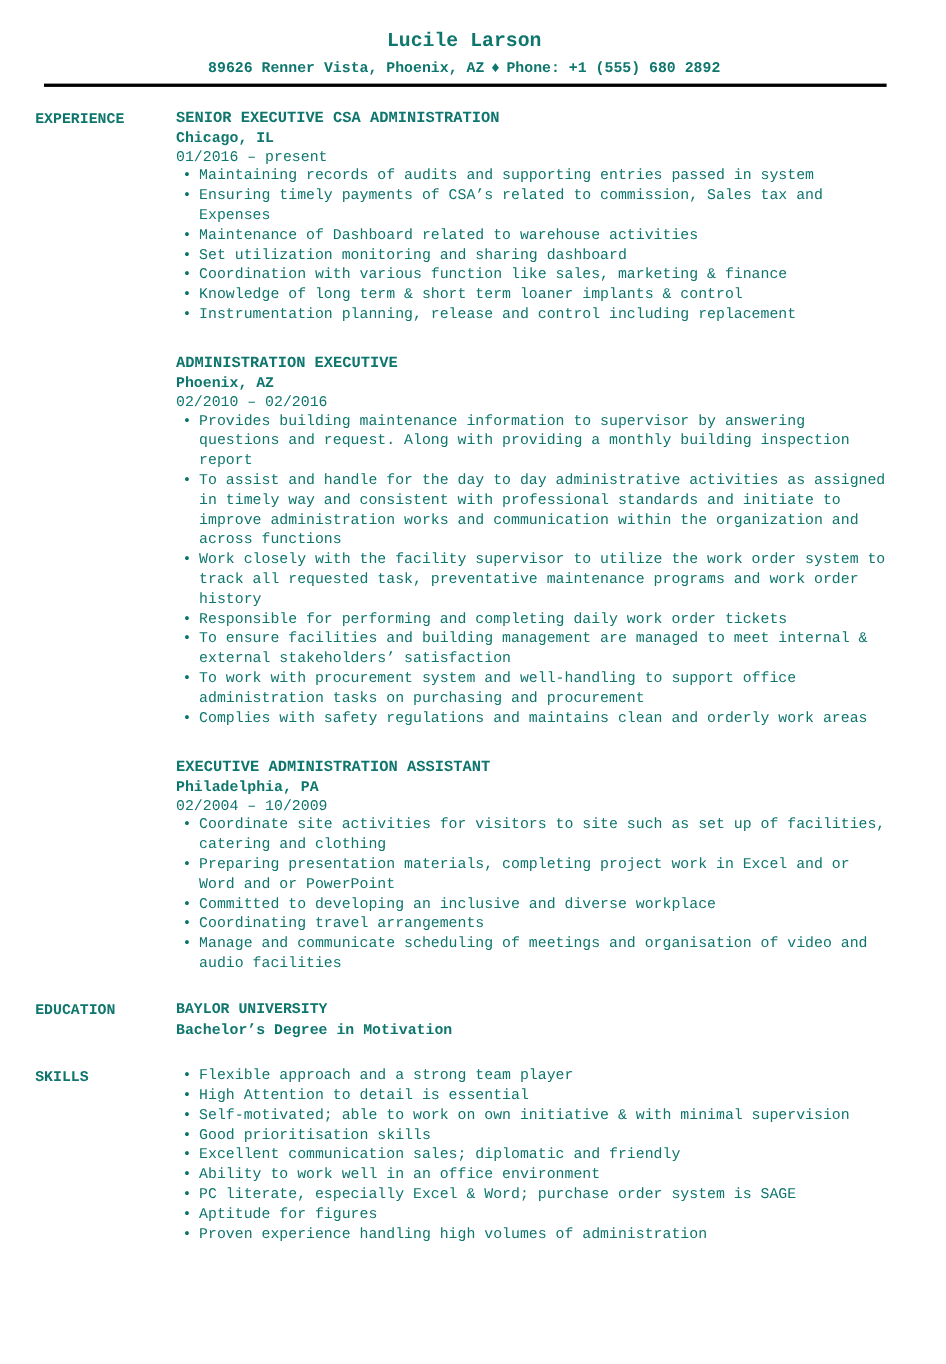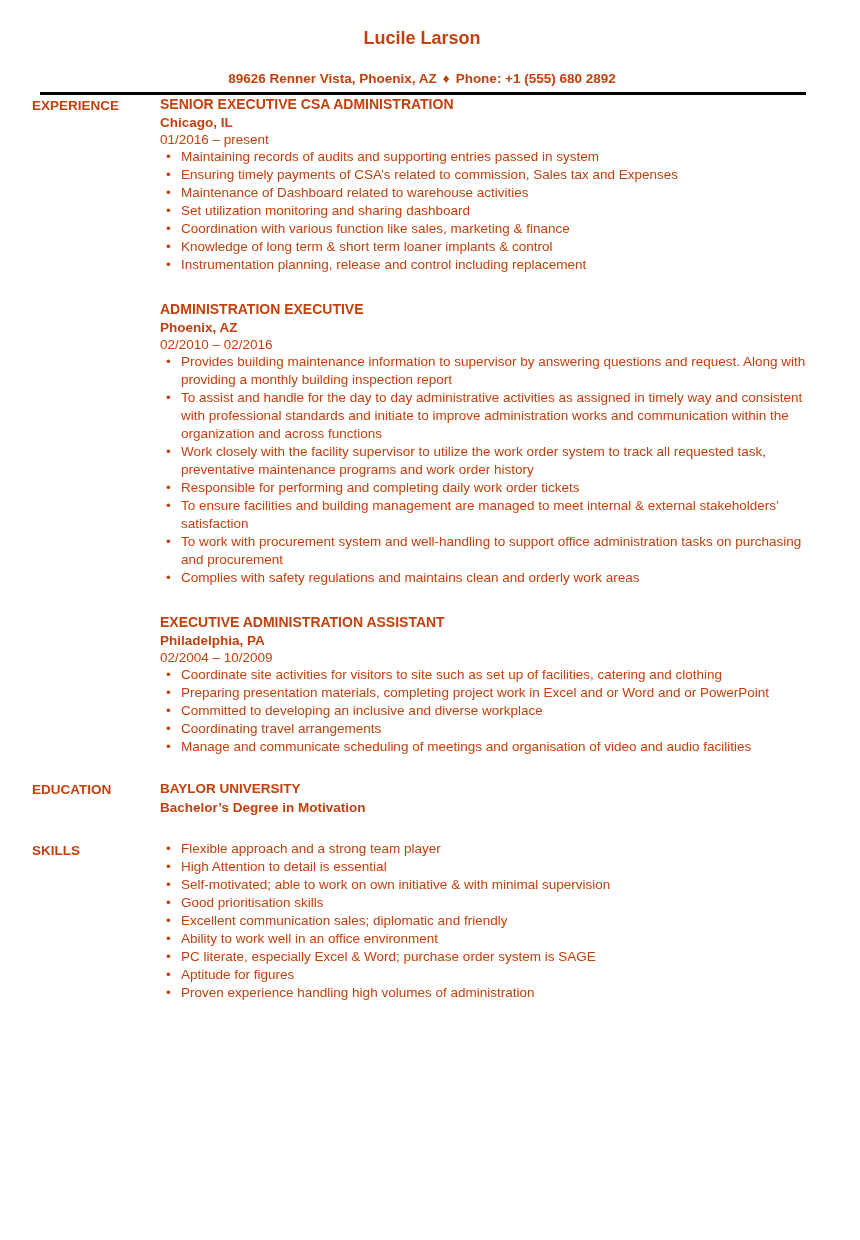--- a/index.html
+++ b/index.html
@@ -5,50 +5,51 @@
   html, body {
     margin: 0;
     padding: 0;
     background: #ffffff;
   }
   .page {
     width: 860px;
     min-height: 1240px;
     box-sizing: border-box;
     background: #ffffff;
-    color: #c2410c;
-    font-family: Liberation Sans, sans-serif;
+    color: #0f766e;
+    font-family: Liberation Mono, monospace;
     font-size: 13.5px;
     line-height: 18px;
     padding: 26px 48px 40px 32px;
     overflow: hidden;
   }
   
   .header { text-align: center; }
   .name {
     font-size: 18px;
     font-weight: bold;
     line-height: 24px;
   }
   .contact {
-    margin-top: 20px;
+    margin-top: 4px;
     font-size: 13.5px;
     font-weight: bold;
     line-height: 18px;
   }
   .contact .sep { margin: 0 6px; }
   .rule {
     height: 3px;
     background: #000000;
     margin: 4px 6px 0 8px;
   }
   
   .section {
     display: flex;
     align-items: flex-start;
+    margin-top: 20px;
   }
   .section.gap-lg { margin-top: 23px; }
   .section-label {
     flex: 0 0 128px;
     font-weight: bold;
     font-size: 13.5px;
     line-height: 19px;
     padding-top: 1px;
   }
   .section-content { flex: 1 1 auto; min-width: 0; }

